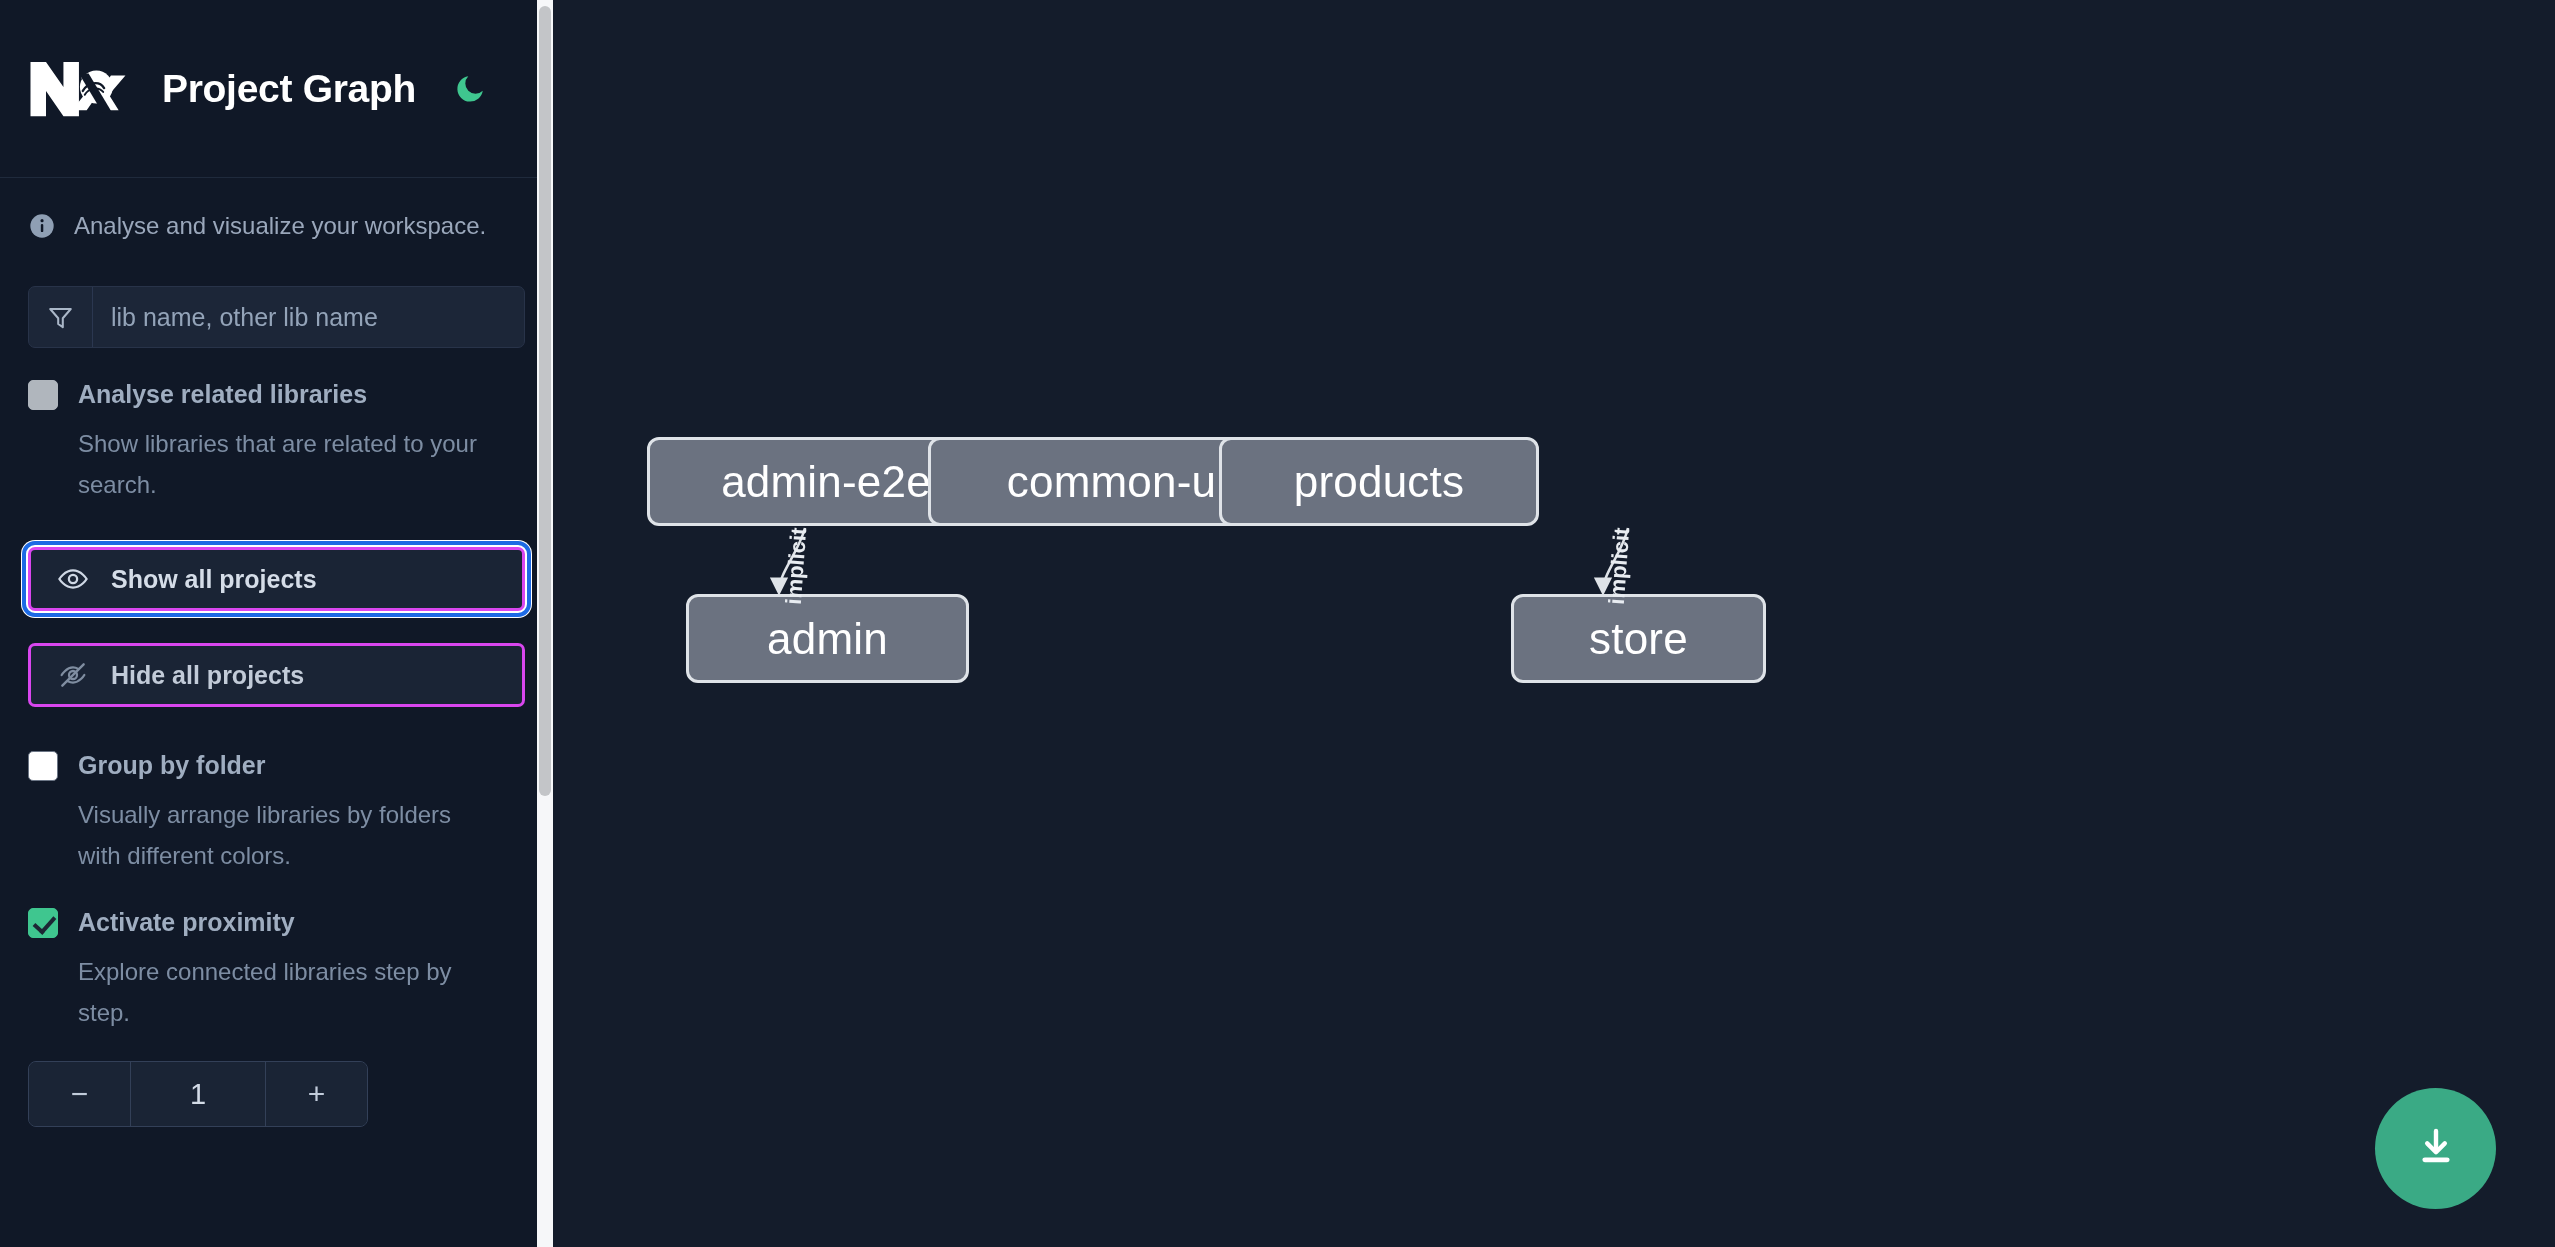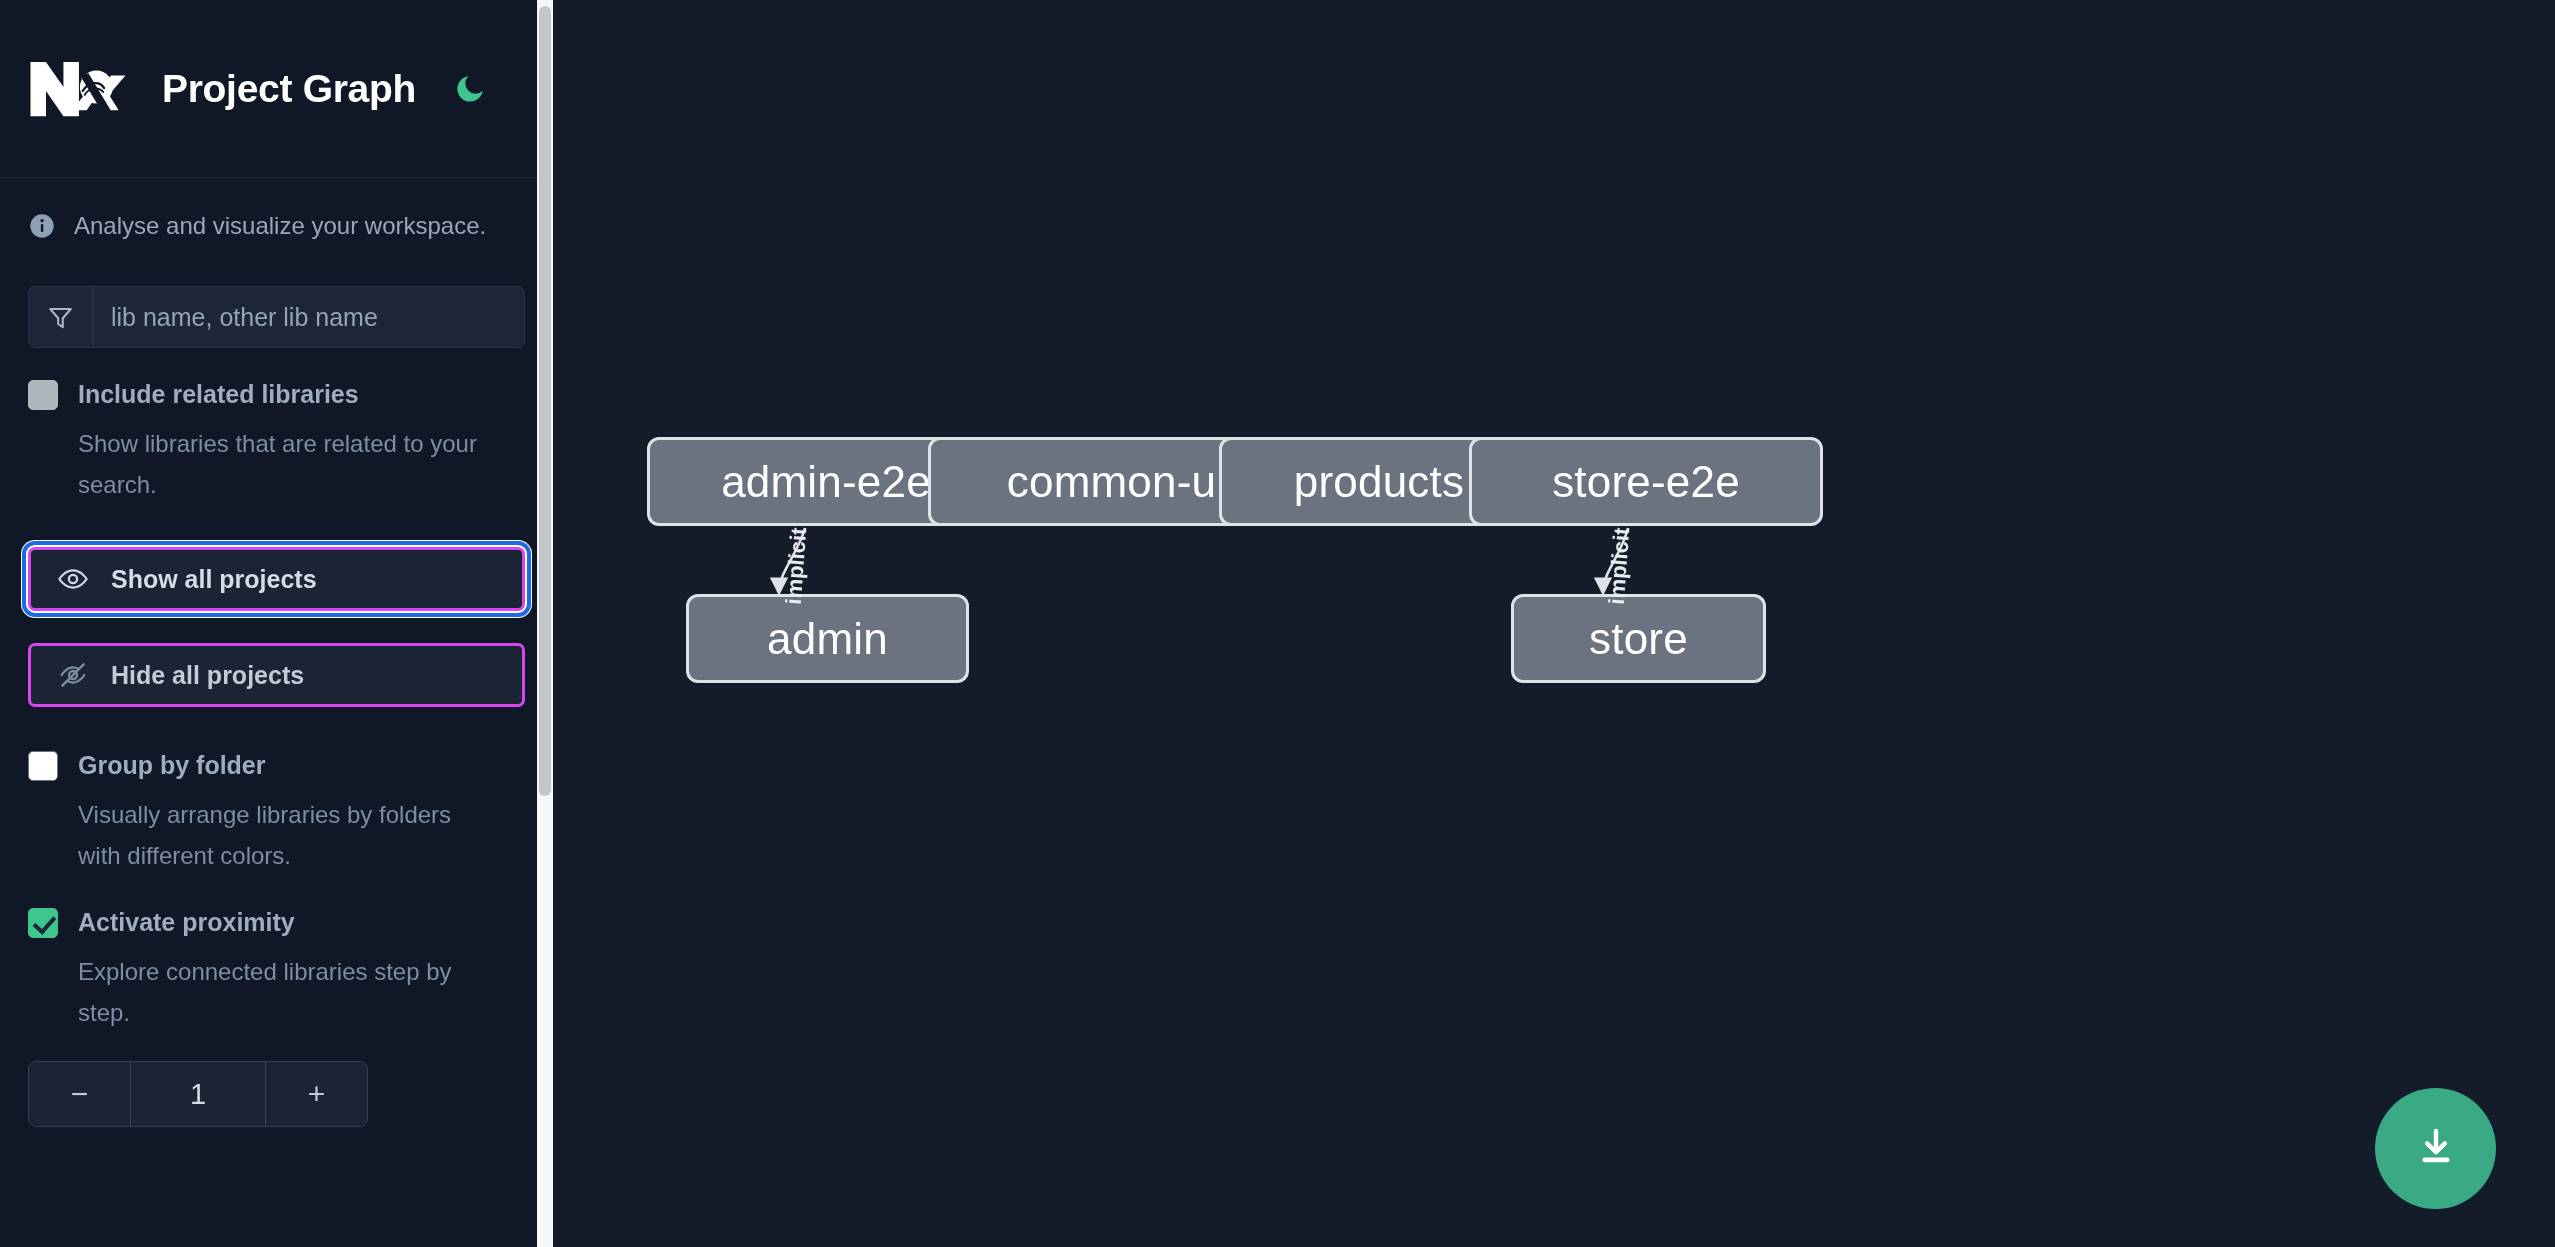--- a/index.html
+++ b/index.html
@@ -315,21 +315,21 @@
               <path d="M3.5 5h17l-6.6 7.6V20l-3.8-2.6v-4.8z" fill="none" stroke="#aab7c8" stroke-width="1.7" stroke-linejoin="round"></path>
             </svg>
           </span>
           <input class="search-input" type="text" placeholder="lib name, other lib name" style="">
         </div>
       </div>
 
       <div class="opt-row">
         <span class="cb cb-disabled"></span>
         <span class="opt-text">
-          <span class="opt-label" style="display:block">Include related libraries</span>
+          <span class="opt-label" style="display:block">Analyse related libraries</span>
           <span class="opt-desc" style="display:block">Show libraries that are related to your search.</span>
         </span>
       </div>
 
       <div class="btn-wrap" style="margin-top:42px">
         <button class="sb-btn sb-btn-focus">
           <span class="bicon">
             <svg viewBox="0 0 24 24" width="32" height="32" aria-hidden="true">
               <path d="M1.8 12S5.6 5.6 12 5.6 22.2 12 22.2 12 18.4 18.4 12 18.4 1.8 12 1.8 12z" fill="none" stroke="#cfd8e5" stroke-width="1.7"></path>
               <circle cx="12" cy="12" r="3.1" fill="none" stroke="#cfd8e5" stroke-width="1.7"></circle>
@@ -400,23 +400,20 @@
     </div>
 
     <div class="node" style="left:375px; top:437px; width:377px; height:89px;">
       <span>common-ui</span>
     </div>
 
     <div class="node" style="left:666px; top:437px; width:320px; height:89px;">
       <span>products</span>
     </div>
 
-    <div class="node" style="left:916px; top:437px; width:354px; height:89px;">
-      <span>store-e2e</span>
-    </div>
 
     <div class="node" style="left:133px; top:594px; width:283px; height:89px;">
       <span>admin</span>
     </div>
 
     <div class="node" style="left:958px; top:594px; width:255px; height:89px;">
       <span>store</span>
     </div>
 
     <span class="edge-label" style="left:205px; top:553px; transform:rotate(-86deg);">implicit</span>

